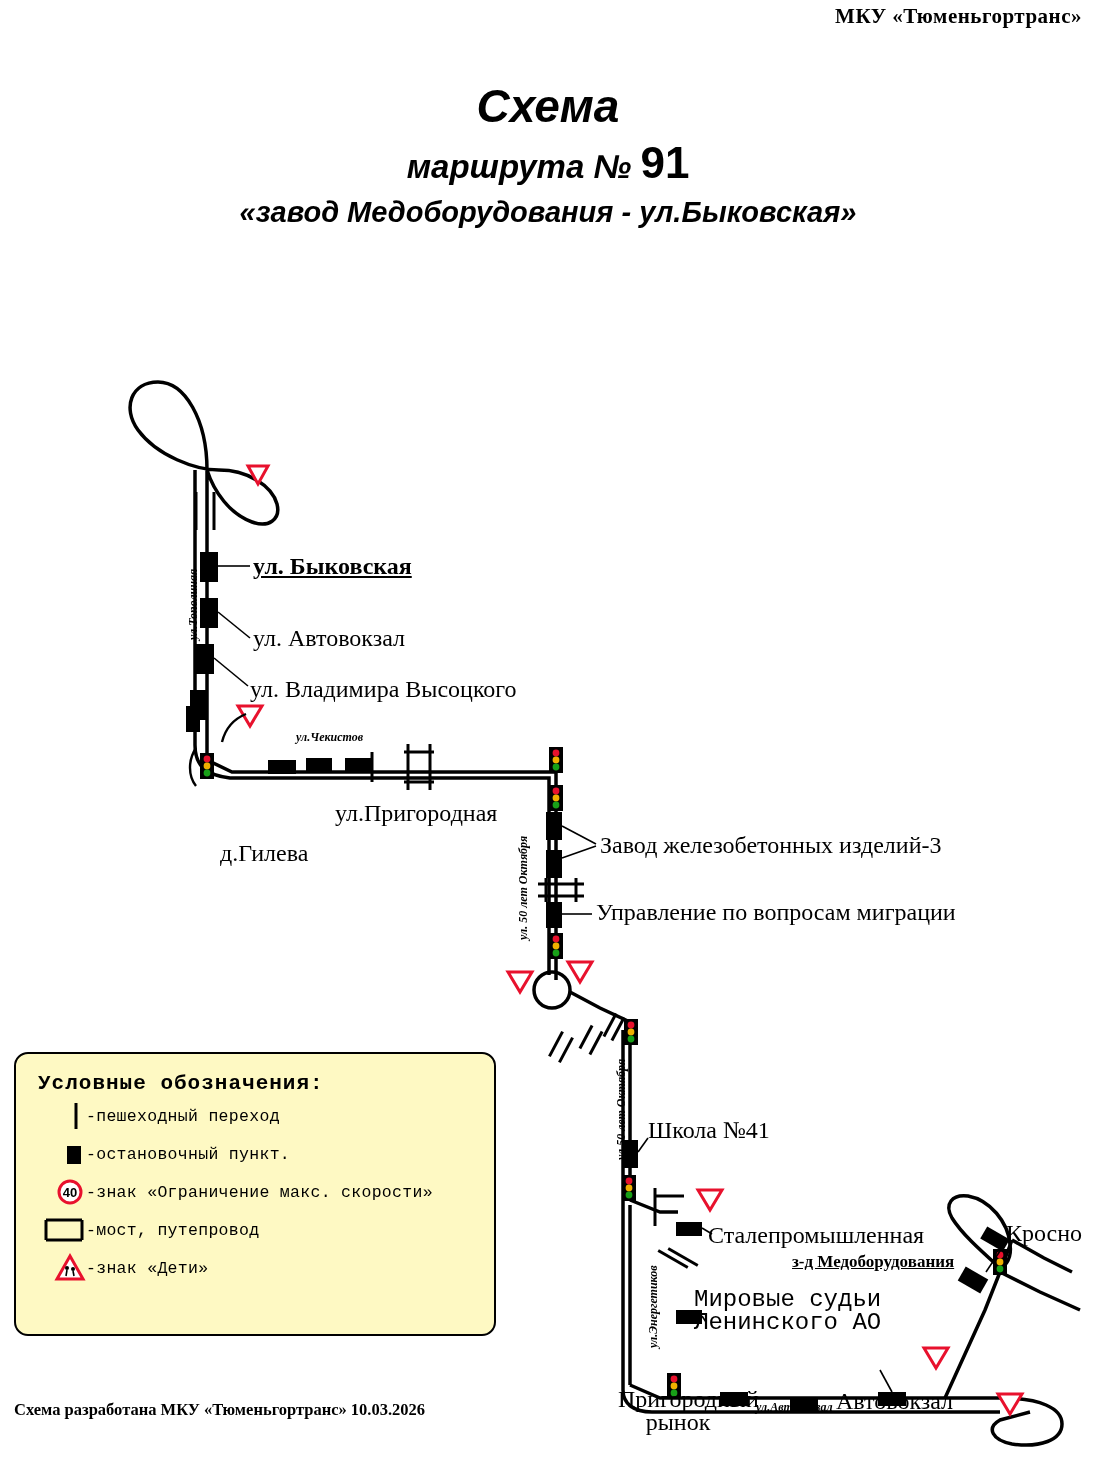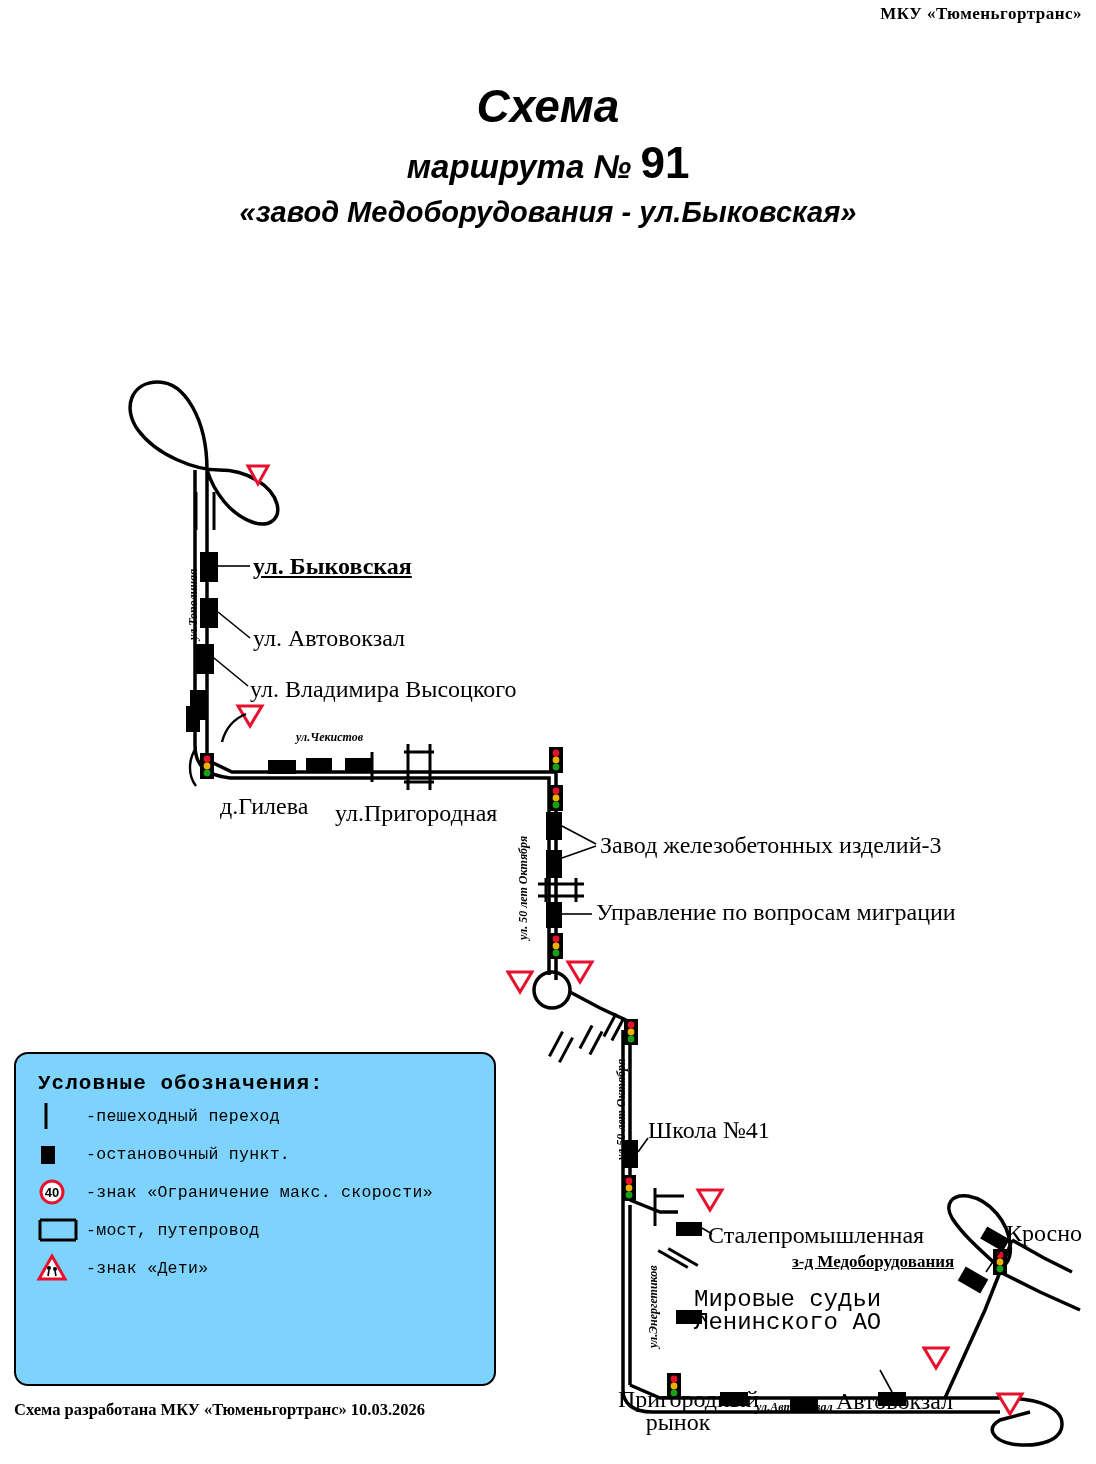--- a/index.html
+++ b/index.html
@@ -14,21 +14,21 @@
     font-family: "Liberation Serif", serif;
     color: #000000;
     overflow: hidden;
   }
   .org-header {
     position: absolute;
     top: 4px;
     right: 14px;
     font-family: "Liberation Serif", serif;
     font-weight: bold;
-    font-size: 17px;
+    font-size: 21px;
     letter-spacing: 0.5px;
   }
   .title-block {
     position: absolute;
     top: 78px;
     left: 0;
     width: 1096px;
     text-align: center;
   }
   .title-main {
@@ -61,43 +61,43 @@
   .map-svg {
     position: absolute;
     top: 0;
     left: 0;
   }
   .legend-box {
     position: absolute;
     left: 14px;
     top: 1052px;
     width: 482px;
-    height: 334px;
+    height: 284px;
     border: 2px solid #000;
     border-radius: 14px;
     box-sizing: border-box;
-    background: #7dd3fc;
+    background: #fef9c3;
   }
   .legend-title {
     font-family: "Liberation Mono", monospace;
     font-weight: bold;
     font-size: 21px;
     letter-spacing: 1px;
     margin: 18px 0 2px 22px;
   }
   .legend-row {
     display: flex;
     align-items: center;
     height: 38px;
     margin-left: 20px;
   }
   .legend-icon {
     width: 50px;
     display: flex;
-    justify-content: flex-start;
+    justify-content: flex-end;
     align-items: center;
   }
   .legend-text {
     font-family: "Liberation Mono", monospace;
     font-size: 16.5px;
     letter-spacing: 0.3px;
     white-space: nowrap;
   }
   .footer-box {
     position: absolute;
@@ -287,21 +287,21 @@
     <line x1="892" y1="1392" x2="880" y2="1370"></line>
     <line x1="986" y1="1272" x2="1006" y2="1242"></line>
     <path d="M222 742 C226 726 236 718 246 714" stroke-width="2.4"></path>
     <path d="M196 748 C188 760 188 776 196 786" stroke-width="2.4"></path>
   </g>
 </svg>
 
 <div class="lbl bold-u" style="left:253px; top:553px;">ул. Быковская</div>
 <div class="lbl" style="left:253px; top:625px;">ул. Автовокзал</div>
 <div class="lbl" style="left:250px; top:676px;">ул. Владимира Высоцкого</div>
-<div class="lbl" style="left:220px; top:793px;text-align:right;">д.Гилева</div>
+<div class="lbl" style="left:220px; top:840px;text-align:right;">д.Гилева</div>
 <div class="lbl" style="left:335px; top:800px;">ул.Пригородная</div>
 <div class="lbl" style="left:600px; top:832px;">Завод железобетонных изделий-3</div>
 <div class="lbl" style="left:596px; top:899px;">Управление по вопросам миграции</div>
 <div class="lbl" style="left:648px; top:1117px;">Школа №41</div>
 <div class="lbl" style="left:708px; top:1222px;">Сталепромышленная</div>
 <div class="lbl" style="left:1006px; top:1220px;">Кросно</div>
 <div class="lbl bold-u small" style="left:792px; top:1252px;">з-д Медоборудования</div>
 <div class="lbl two-line" style="left:694px; top:1288px;font-family:Liberation Mono, monospace;">Мировые судьи<br>Ленинского АО</div>
 <div class="lbl" style="left:836px; top:1388px;">Автовокзал</div>
 <div class="lbl two-line" style="left:618px; top:1388px; width:120px; text-align:center;">Пригородный<br>рынок</div>

